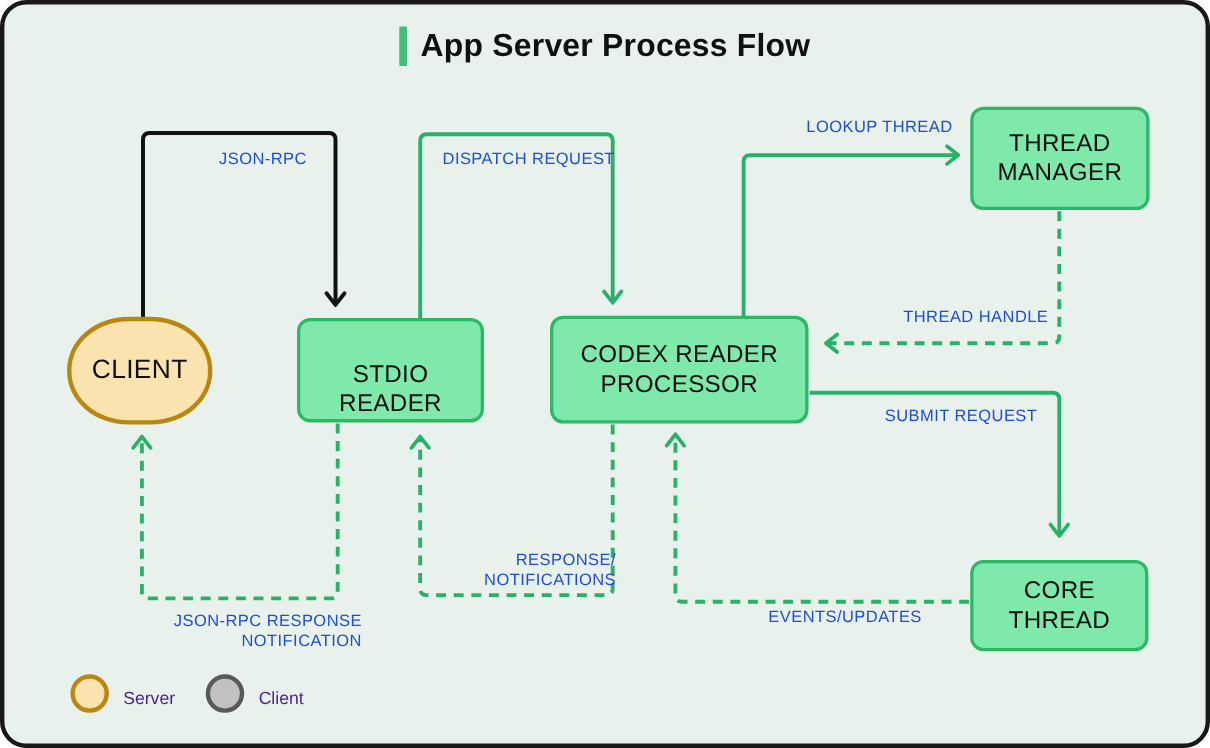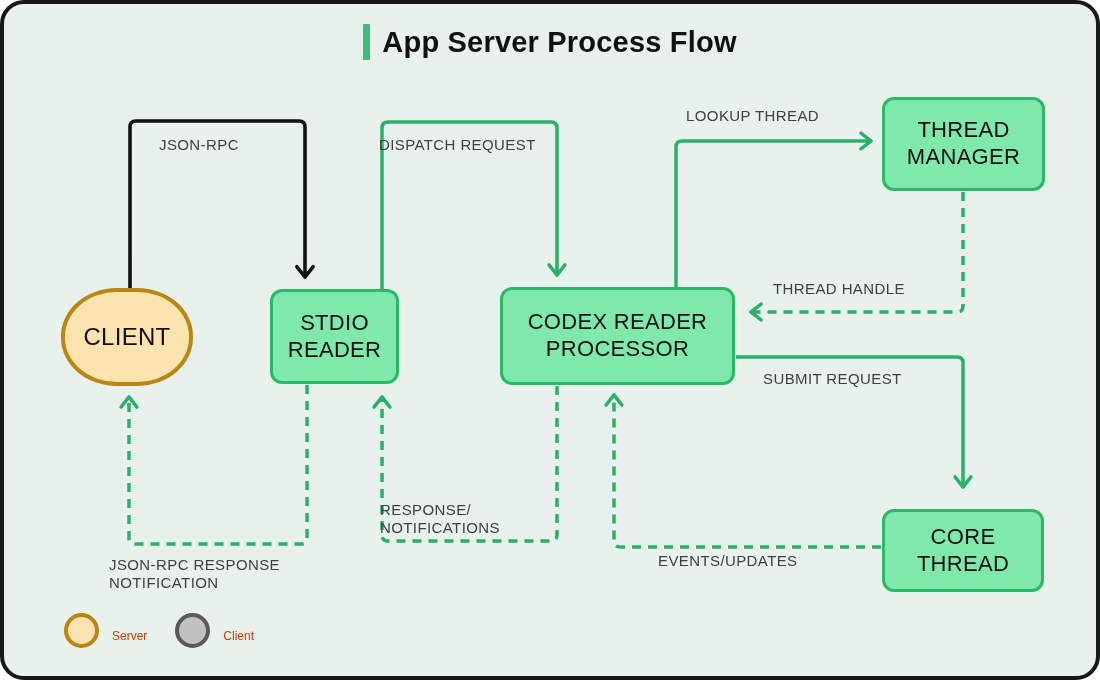--- a/index.html
+++ b/index.html
@@ -27,44 +27,44 @@
     text-align:center;color:#101010;font-size:22px;font-weight:500;line-height:1.22;
     letter-spacing:.3px;
     background:#7ee9ab;border:3.5px solid #2db868;border-radius:12px;
     box-sizing:border-box;padding:0 12px;
   }
   .node-client{
     left:57px;top:284px;width:132px;height:98px;
     background:#fbe3af;border:4px solid #b9860f;border-radius:56px / 48px;
     font-size:24px;
   }
-  .node-stdio{left:266px;top:285px;width:129px;height:95px;padding:0 24px;}
+  .node-stdio{left:266px;top:285px;width:170px;height:95px;padding:0 24px;align-items:flex-end;}
   .node-codex{left:496px;top:283px;width:235px;height:98px;}
   .node-thread-manager{left:878px;top:93px;width:163px;height:94px;padding:12px 26px;}
   .node-core-thread{left:878px;top:505px;width:162px;height:83px;padding:0 26px;}
 
   .edge-label{
-    position:absolute;text-align:left;color:#404040;
+    position:absolute;text-align:right;color:#1d4ed8;
     font-size:15px;font-weight:500;letter-spacing:.4px;line-height:18px;
   }
   .lbl-json-rpc{left:155px;top:132px;width:120px;}
   .lbl-dispatch{left:375px;top:132px;width:180px;}
   .lbl-lookup{left:682px;top:103px;width:180px;}
   .lbl-thread-handle{left:769px;top:276px;width:180px;}
   .lbl-submit{left:759px;top:366px;width:180px;}
   .lbl-events{left:654px;top:512px;width:180px;margin-top:36px;}
   .lbl-response{left:376px;top:497px;width:180px;}
   .lbl-jsonrpc-resp{left:105px;top:552px;width:220px;}
 
   .legend{position:absolute;left:60px;top:609px;display:flex;align-items:center;gap:28px;}
   .legend-item{display:flex;align-items:center;gap:13px;}
   .legend-swatch{width:27px;height:27px;border-radius:50%;box-sizing:content-box;}
   .swatch-server{background:#fbe3af;border:4px solid #b9860f;}
   .swatch-client{background:#c1c1c1;border:4px solid #595959;}
-  .legend-label{font-size:12px;color:#c2410c;margin-top:11px;}
+  .legend-label{font-size:16px;color:#4c1d95;margin-top:11px;}
 </style>
 </head>
 <body>
 
 <div class="canvas">
 
   <div class="title-row">
     <div class="title-bar"></div>
     <div class="title-text">App Server Process Flow</div>
   </div>

